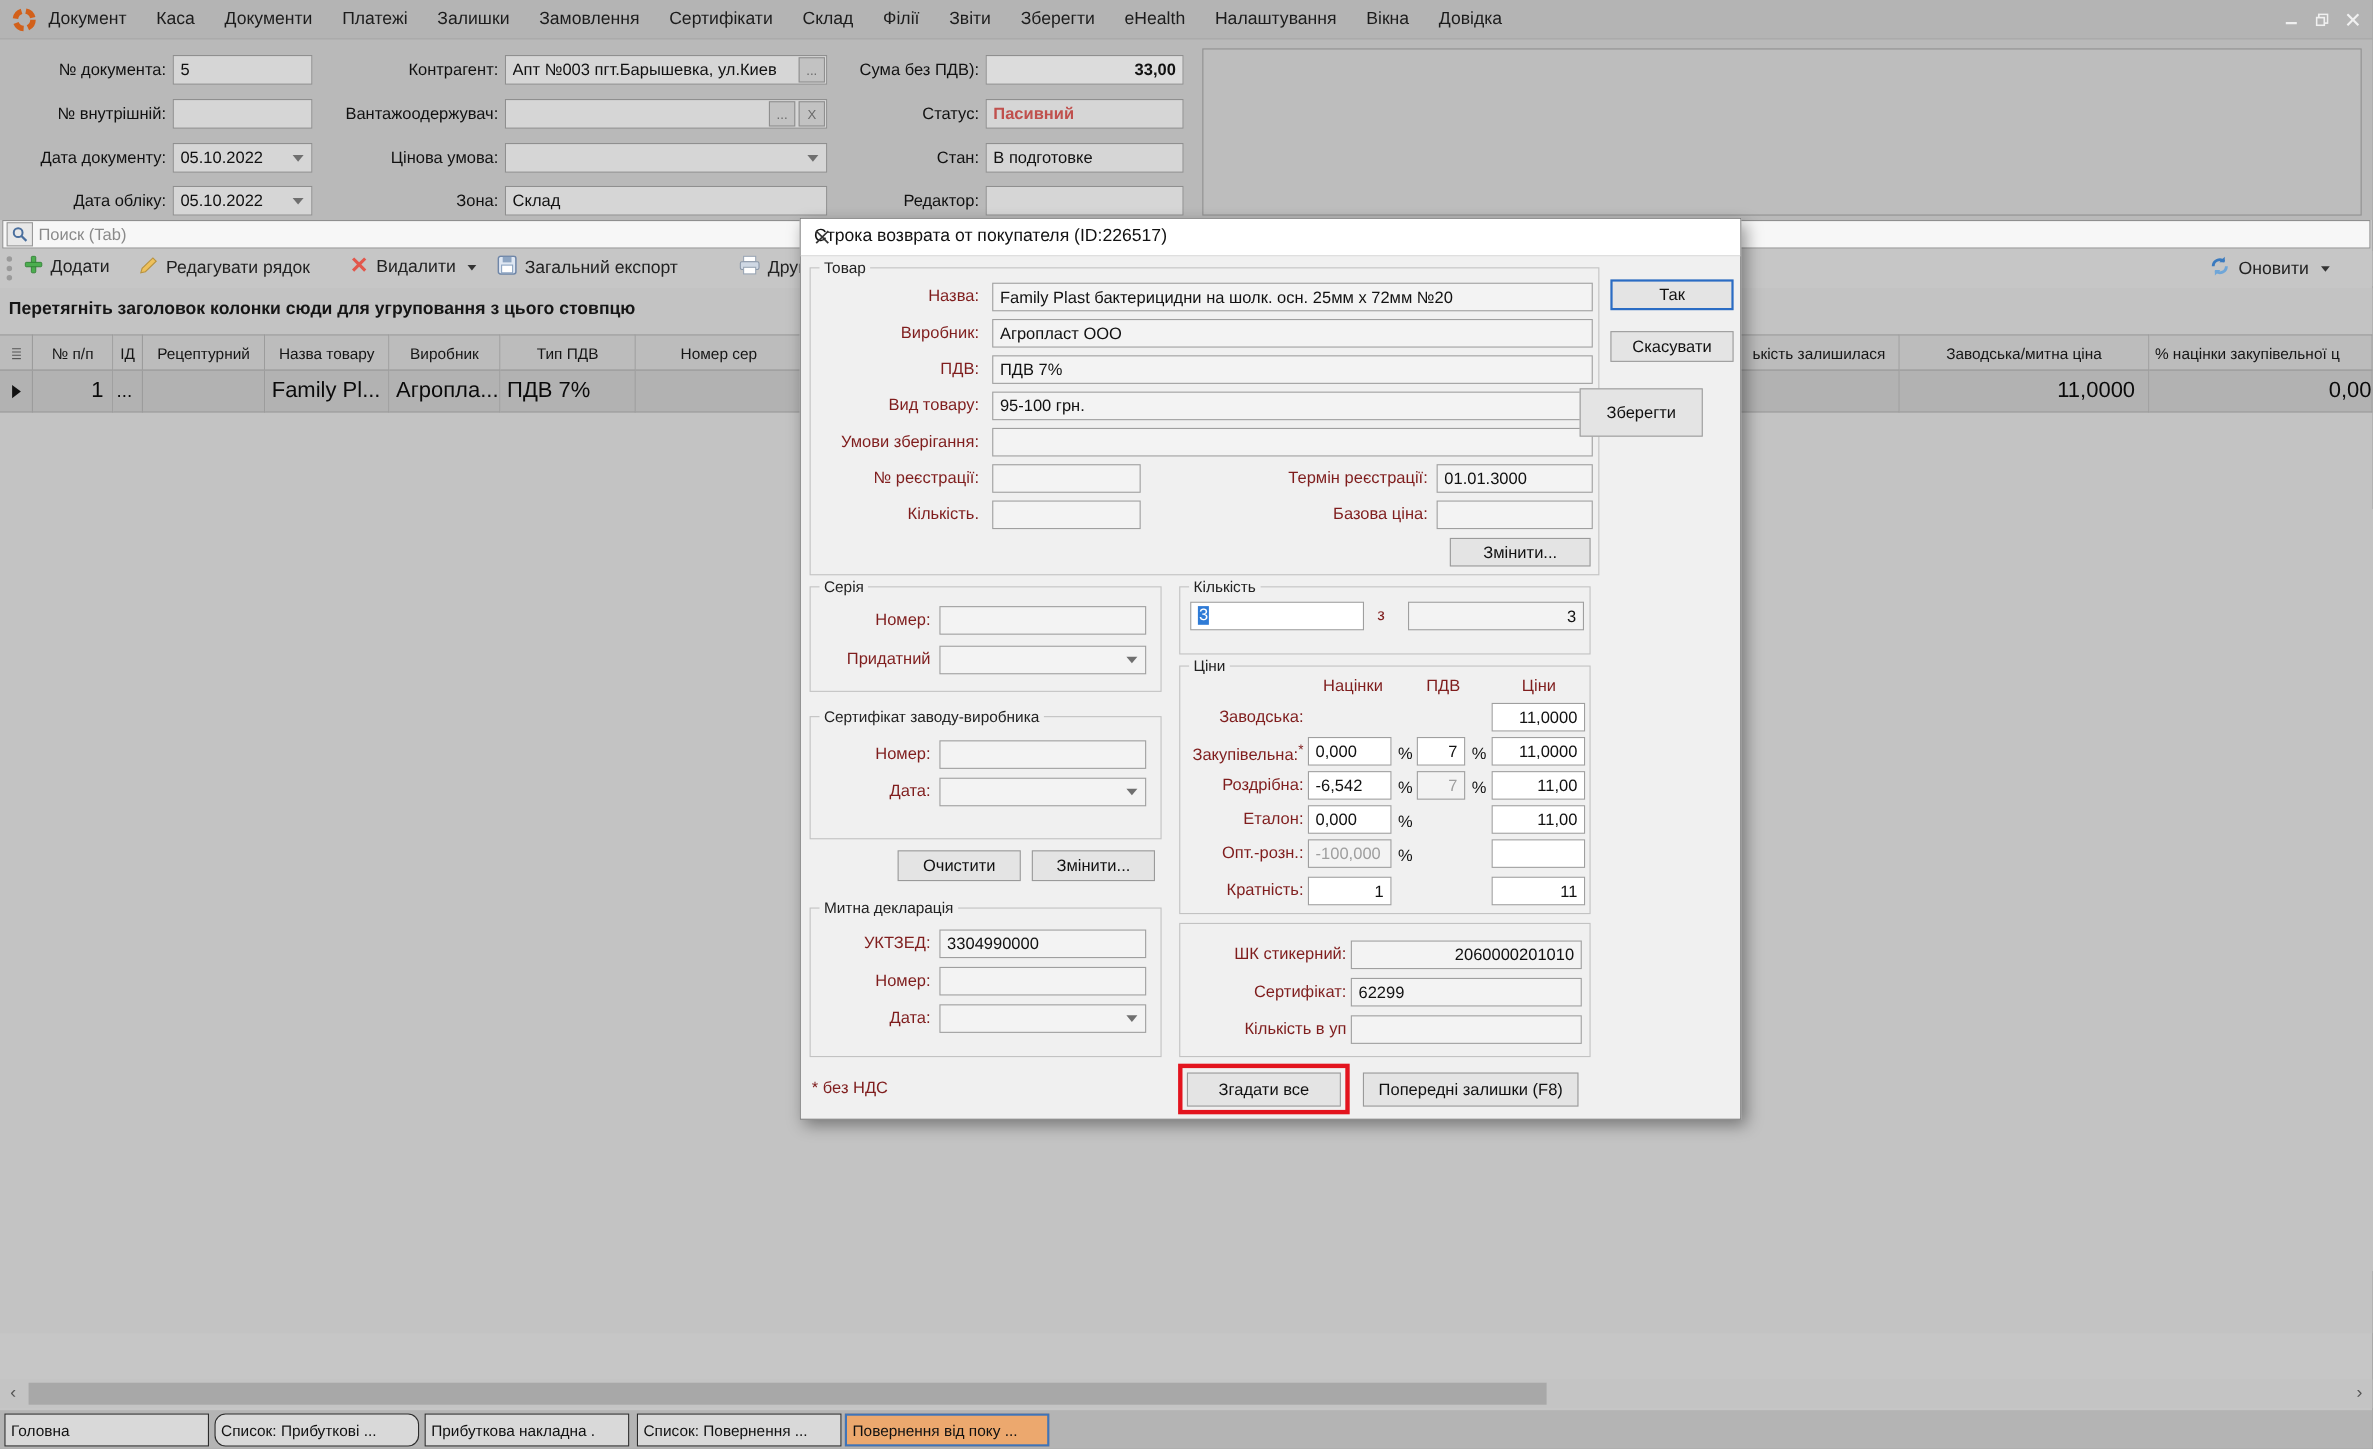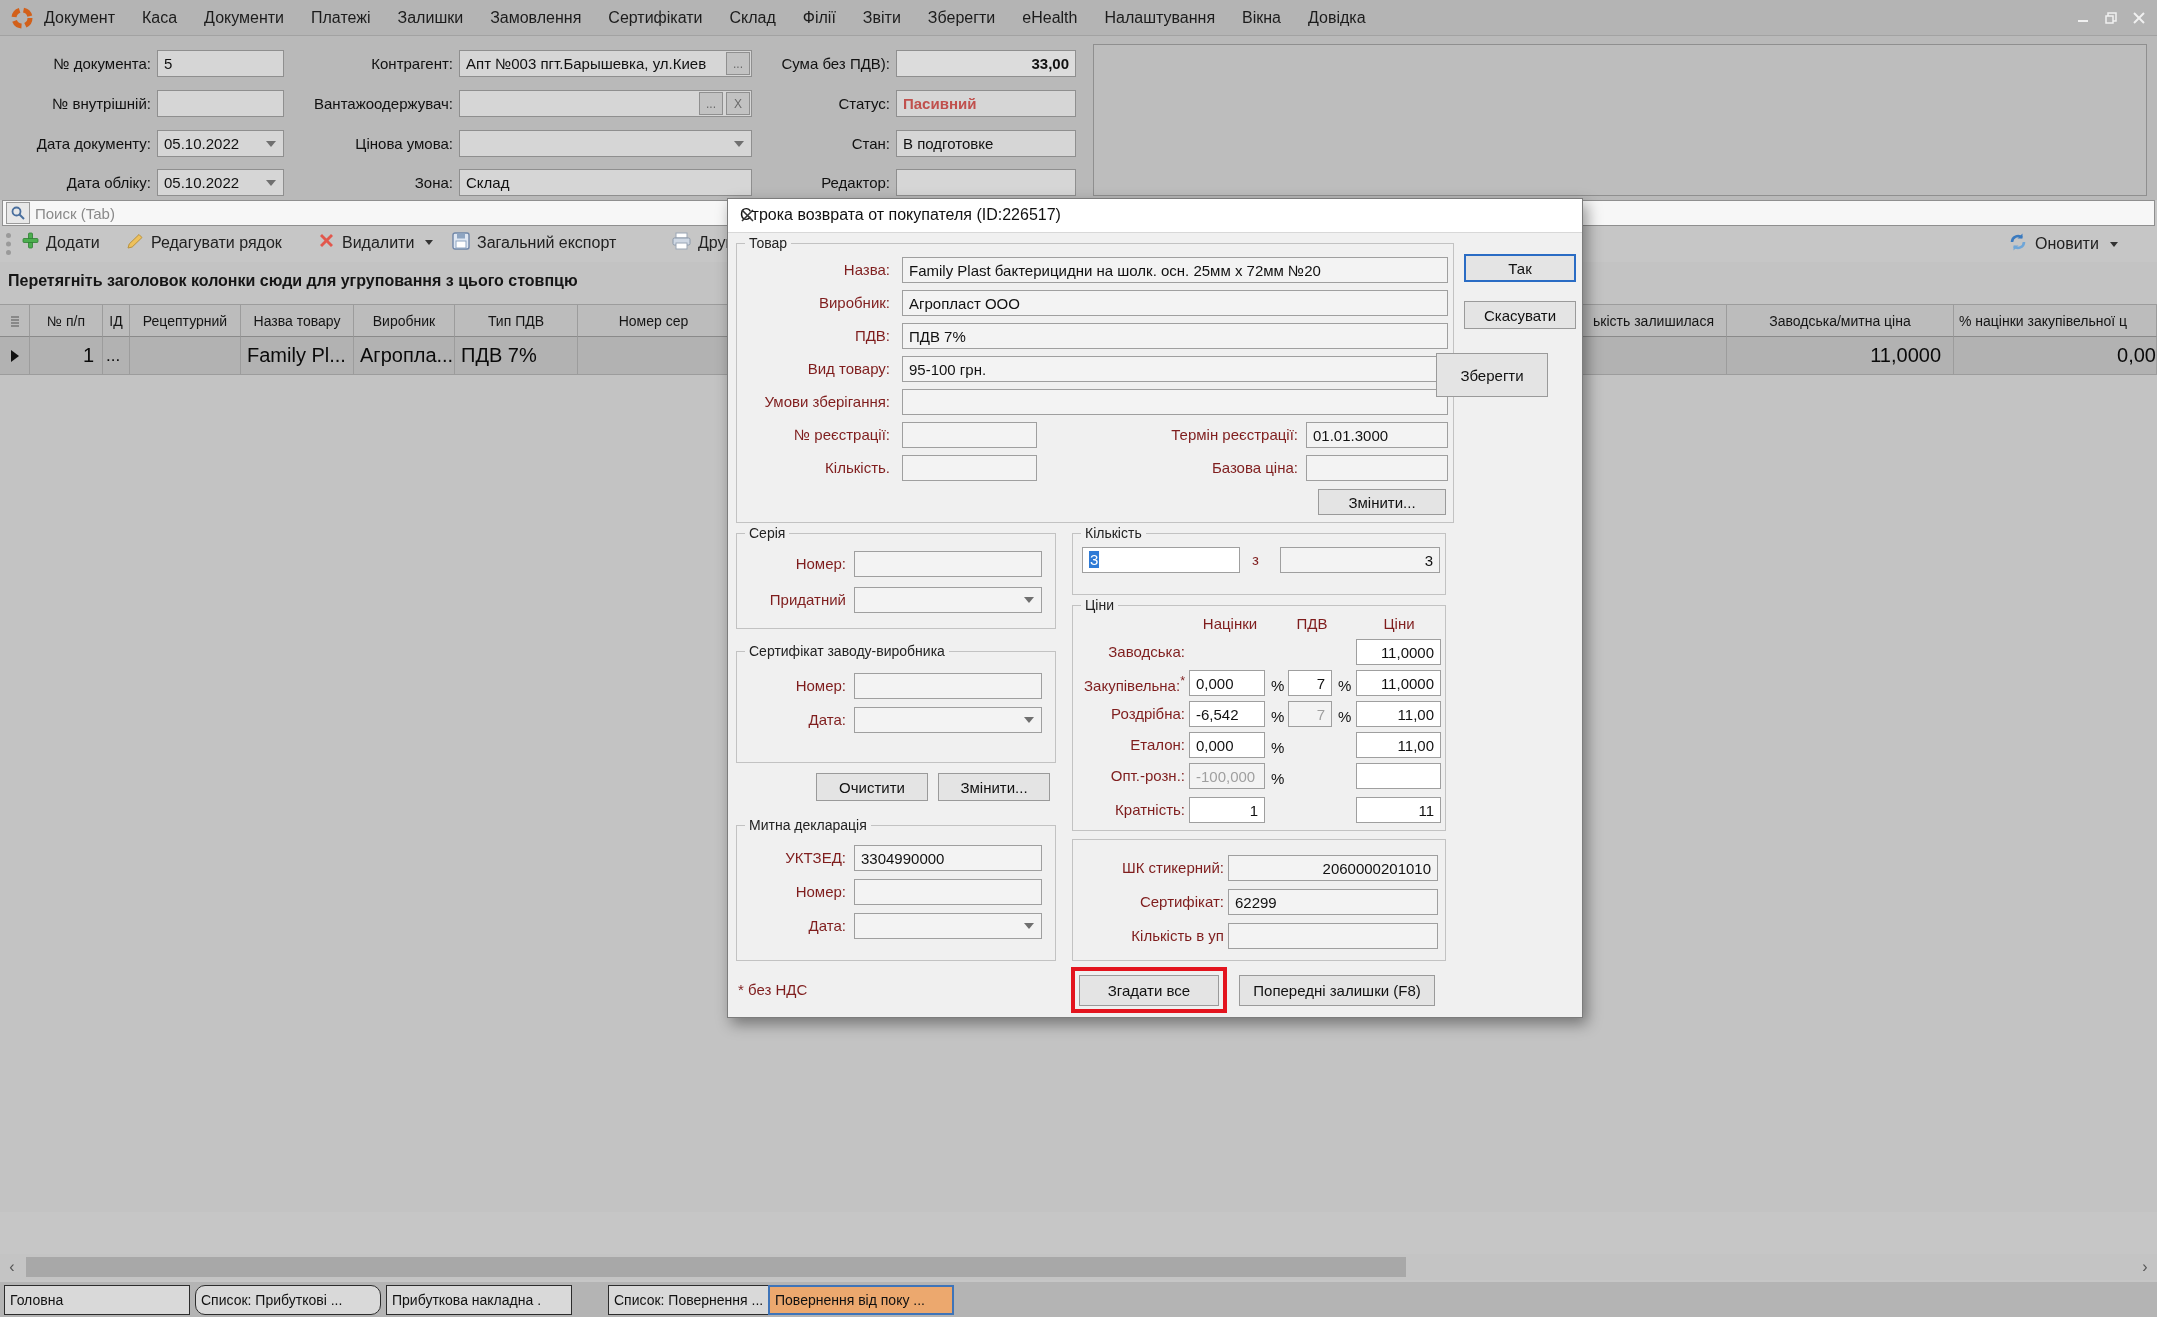--- a/index.html
+++ b/index.html
@@ -243,21 +243,21 @@
 
   <div id="hscroll" class="r">
     <span class="sarrow" style="left:0;">‹</span>
     <div id="sthumb"></div>
     <span class="sarrow" style="left:2133px;">›</span>
   </div>
   <div id="taskbar" class="r">
     <div class="tab" style="left:4px;">Головна</div>
     <div class="tab" style="left:195px;border-radius:10px;">Список: Прибуткові ...</div>
     <div class="tab" style="left:386px;">Прибуткова накладна .</div>
-    <div class="tab" style="left:608px;">Список: Повернення ...</div>
+    <div class="tab" style="left:579px;">Список: Повернення ...</div>
     <div class="tab active" style="left:768px;">Повернення від поку ...</div>
   </div>
 
   <div id="dialog" class="r">
     <div id="dlgtitle">
       <span>Строка возврата от покупателя (ID:226517)</span>
       <span class="r" style="right:14px;top:9px;width:16px;height:16px;"><svg width="15" height="15">
             <line x1="2" y1="2" x2="13" y2="13" stroke="#333" stroke-width="1.6"></line>
             <line x1="13" y1="2" x2="2" y2="13" stroke="#333" stroke-width="1.6"></line>
           </svg></span>

